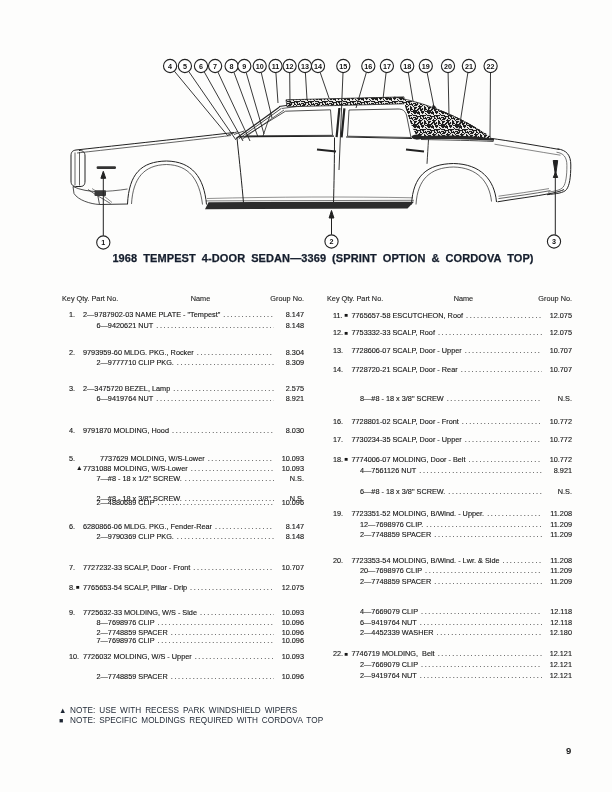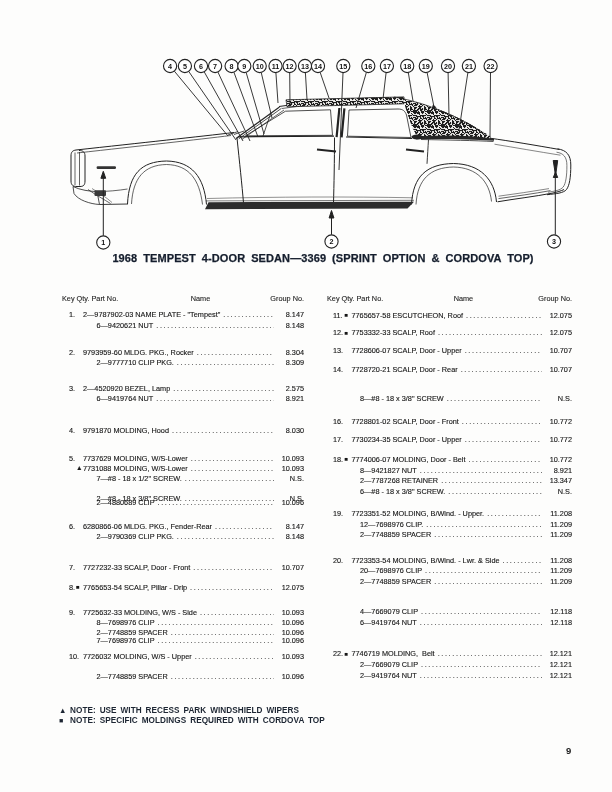--- a/index.html
+++ b/index.html
@@ -8,21 +8,21 @@
           font-size:11px;font-weight:bold;color:#151e2d;letter-spacing:0.1px;word-spacing:2.8px;-webkit-text-stroke:0.25px #151e2d;white-space:nowrap;}
   .hdr {position:absolute;font-size:7.3px;color:#1c1c1c;-webkit-text-stroke:0.1px #1c1c1c;white-space:nowrap;}
   .hdr {position:absolute;} .hdr .nm {position:absolute;} .hdr .gn {position:absolute;right:0;}
   .ln {position:absolute;display:flex;font-size:7.3px;line-height:8px;color:#161616;white-space:nowrap;align-items:baseline;-webkit-text-stroke:0.12px #161616;}
   .k  {position:absolute;}
   .mk {position:absolute;top:-0.7px;}
   .t  {margin-left:21px;}
   .d  {flex:1 1 0;overflow:hidden;margin:0 3px;}
   .d::before {content:". . . . . . . . . . . . . . . . . . . . . . . . . . . . . . . . . . . . . . . . . . . . . . . . . . . . . . . . . . . .";letter-spacing:-0.2px;}
   .g  {width:27px;text-align:right;flex:none;}
-  .note {position:absolute;font-size:8.2px;font-weight:bold;color:#1d2633;white-space:nowrap;letter-spacing:0.05px;word-spacing:1.6px;}
+  .note {position:absolute;font-size:8.2px;font-weight:normal;color:#1d2633;white-space:nowrap;letter-spacing:0.05px;word-spacing:1.6px;}
   .note .sym {display:inline-block;width:11px;}
 </style></head>
 <body>
 <div id="page">
 <svg width="612" height="792" viewBox="0 0 612 792" style="position:absolute;left:0;top:0">
 
 <defs>
 <pattern id="stip" patternUnits="userSpaceOnUse" width="14" height="14">
   <rect width="14" height="14" fill="#f4f3f1"></rect>
   <rect x="1" y="0" width="1.1" height="1.1" fill="#1f1f1f"></rect>
@@ -301,38 +301,38 @@
       <span class="d"></span>
       <span class="g">8.304</span>
     </div>
 <div class="ln" style="left:62px;top:359.4px;width:242px">
       <span class="t" style="margin-left:34.5px">2—9777710 CLIP PKG.</span>
       <span class="d"></span>
       <span class="g">8.309</span>
     </div>
 <div class="ln" style="left:62px;top:385.4px;width:242px">
       <span class="k" style="left:7px">3.</span>
-      <span class="t" style="margin-left:21px">2—4520920 BEZEL, Lamp</span>
+      <span class="t" style="margin-left:21px">2—3475720 BEZEL, Lamp</span>
       <span class="d"></span>
       <span class="g">2.575</span>
     </div>
 <div class="ln" style="left:62px;top:395.4px;width:242px">
       <span class="t" style="margin-left:34.5px">6—9419764 NUT</span>
       <span class="d"></span>
       <span class="g">8.921</span>
     </div>
 <div class="ln" style="left:62px;top:427.2px;width:242px">
       <span class="k" style="left:7px">4.</span>
       <span class="t" style="margin-left:21px">9791870 MOLDING, Hood</span>
       <span class="d"></span>
       <span class="g">8.030</span>
     </div>
 <div class="ln" style="left:62px;top:455.1px;width:242px">
       <span class="k" style="left:7px">5.</span>
-      <span class="t" style="margin-left:21px">7737629 MOLDING, W/S-Lower</span>
+      <span class="t" style="margin-left:38px">7737629 MOLDING, W/S-Lower</span>
       <span class="d"></span>
       <span class="g">10.093</span>
     </div>
 <div class="ln" style="left:62px;top:464.7px;width:242px">
       <span class="mk" style="left:14px;font-size:6.6px">▲</span>
       <span class="t" style="margin-left:21px">7731088 MOLDING, W/S-Lower</span>
       <span class="d"></span>
       <span class="g">10.093</span>
     </div>
 <div class="ln" style="left:62px;top:474.7px;width:242px">
@@ -450,28 +450,23 @@
       <span class="g">10.772</span>
     </div>
 <div class="ln" style="left:327px;top:456.0px;width:245px">
       <span class="k" style="left:6px">18.</span>
       <span class="mk" style="left:17.5px;font-size:5.8px">■</span>
       <span class="t" style="margin-left:24.5px">7774006-07 MOLDING, Door - Belt</span>
       <span class="d"></span>
       <span class="g">10.772</span>
     </div>
 <div class="ln" style="left:327px;top:466.6px;width:245px">
-      <span class="t" style="margin-left:33px">8—9421827 NUT</span>
+      <span class="t" style="margin-left:33px">4—7561126 NUT</span>
       <span class="d"></span>
       <span class="g">8.921</span>
-    </div>
-<div class="ln" style="left:327px;top:477.2px;width:245px">
-      <span class="t" style="margin-left:33px">2—7787268 RETAINER</span>
-      <span class="d"></span>
-      <span class="g">13.347</span>
     </div>
 <div class="ln" style="left:327px;top:487.9px;width:245px">
       <span class="t" style="margin-left:33px">6—#8 - 18 x 3/8" SCREW.</span>
       <span class="d"></span>
       <span class="g">N.S.</span>
     </div>
 <div class="ln" style="left:327px;top:510.0px;width:245px">
       <span class="k" style="left:6px">19.</span>
       <span class="t" style="margin-left:24.5px">7723351-52 MOLDING, B/Wind. - Upper.</span>
       <span class="d"></span>
@@ -505,20 +500,25 @@
     </div>
 <div class="ln" style="left:327px;top:607.9px;width:245px">
       <span class="t" style="margin-left:33px">4—7669079 CLIP</span>
       <span class="d"></span>
       <span class="g">12.118</span>
     </div>
 <div class="ln" style="left:327px;top:618.5px;width:245px">
       <span class="t" style="margin-left:33px">6—9419764 NUT</span>
       <span class="d"></span>
       <span class="g">12.118</span>
+    </div>
+<div class="ln" style="left:327px;top:629.1px;width:245px">
+      <span class="t" style="margin-left:33px">2—4452339 WASHER</span>
+      <span class="d"></span>
+      <span class="g">12.180</span>
     </div>
 <div class="ln" style="left:327px;top:650.4px;width:245px">
       <span class="k" style="left:6px">22.</span>
       <span class="mk" style="left:17.5px;font-size:5.8px">■</span>
       <span class="t" style="margin-left:24.5px">7746719 MOLDING, &nbsp;Belt</span>
       <span class="d"></span>
       <span class="g">12.121</span>
     </div>
 <div class="ln" style="left:327px;top:661.0px;width:245px">
       <span class="t" style="margin-left:33px">2—7669079 CLIP</span>

